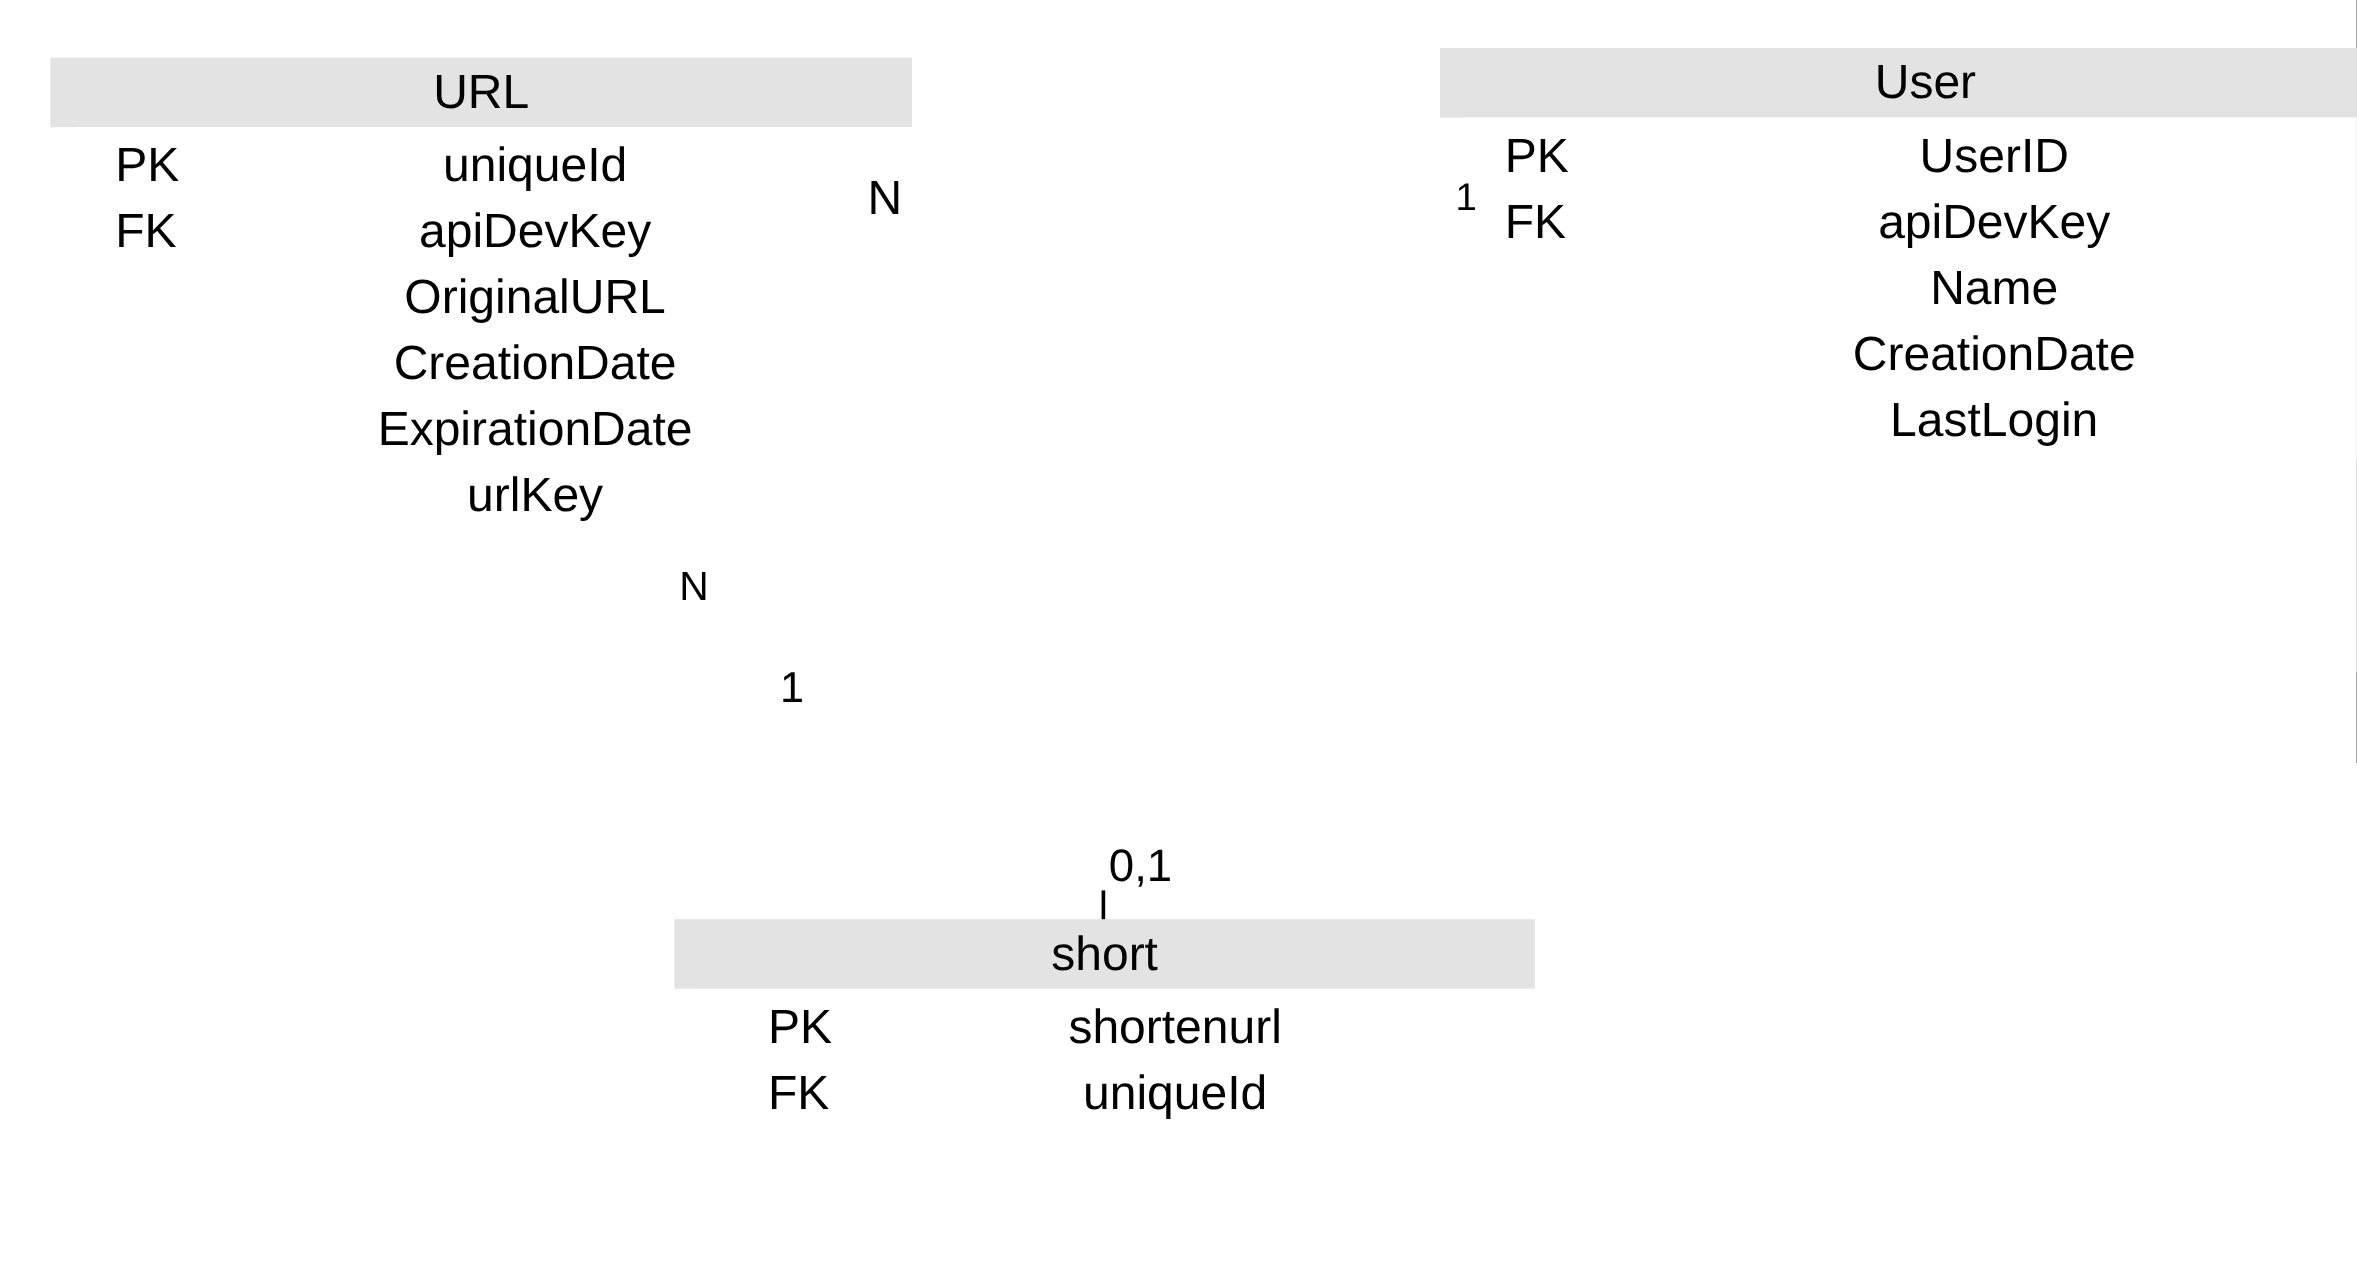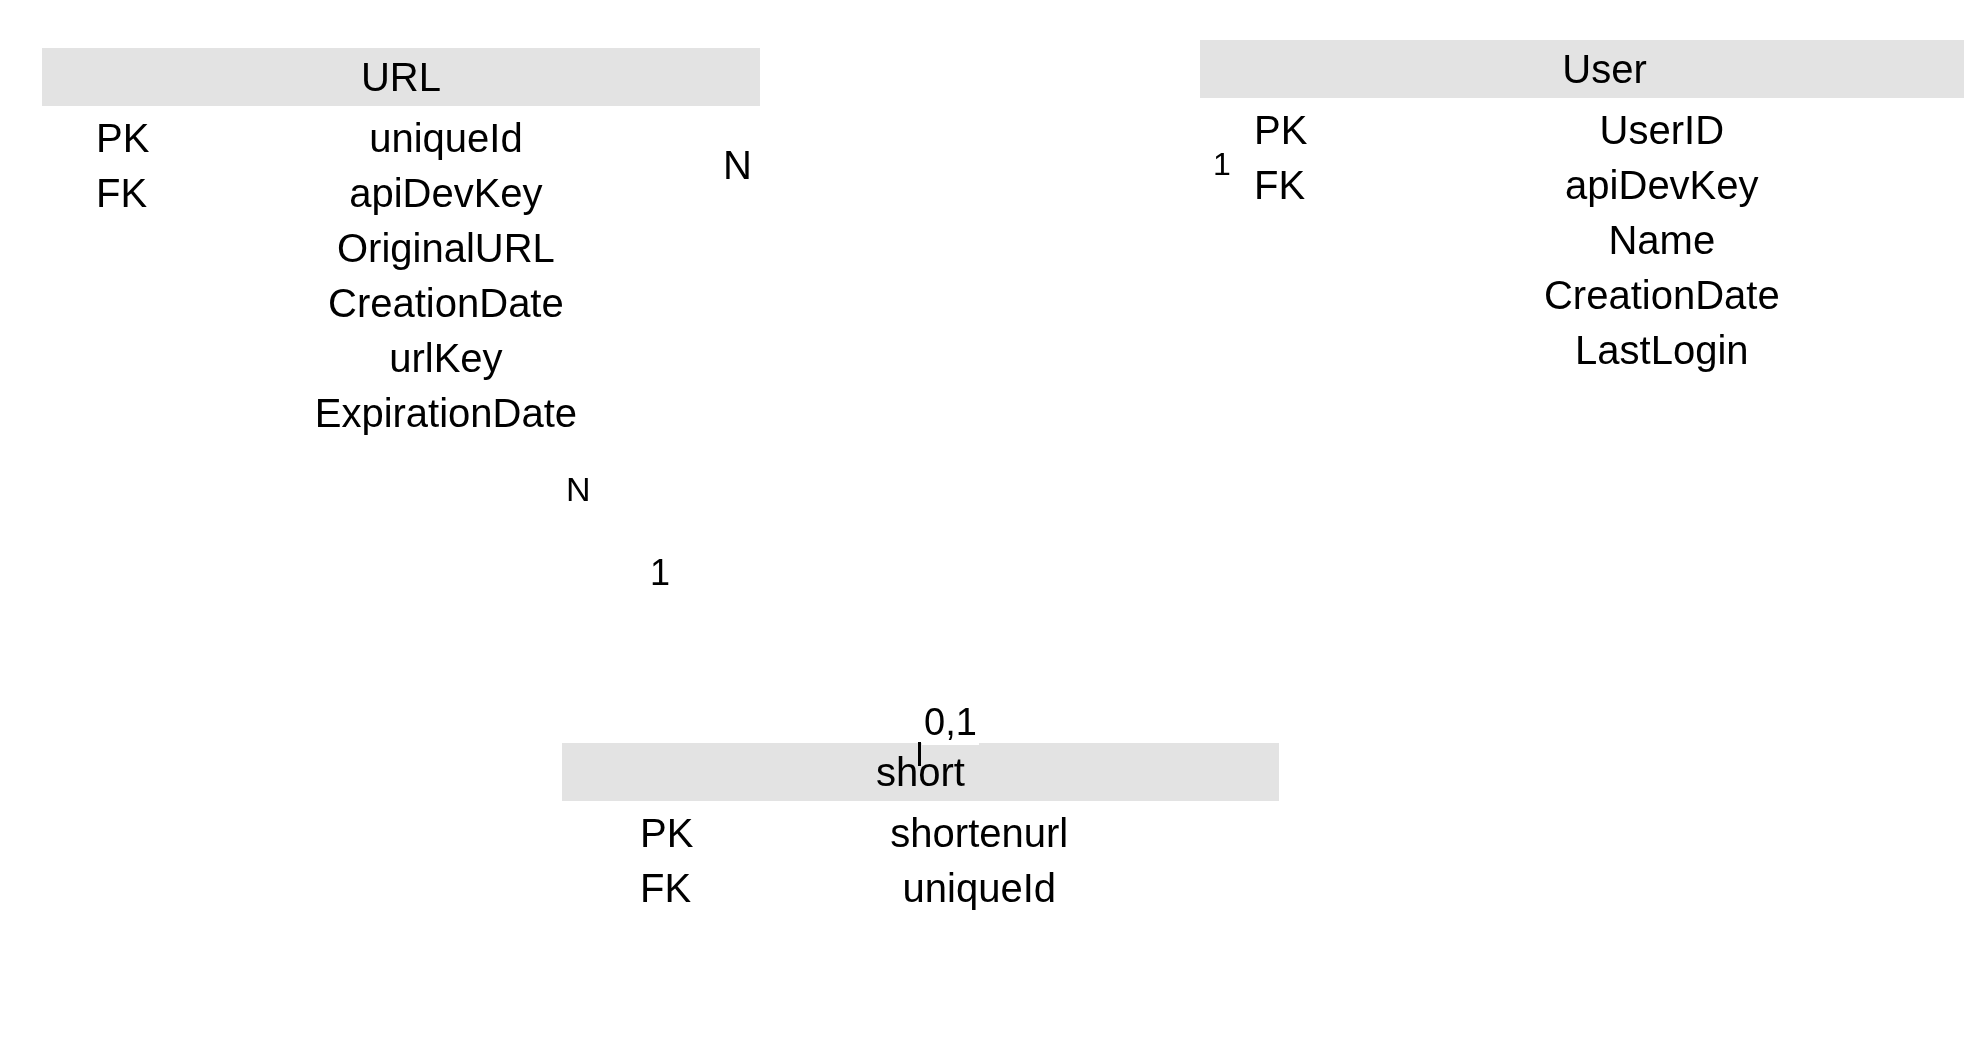--- a/index.html
+++ b/index.html
@@ -111,25 +111,25 @@
       <div class="attr-row">
         <span class="attr-key"></span>
         <span class="attr-name">OriginalURL</span>
       </div>
       <div class="attr-row">
         <span class="attr-key"></span>
         <span class="attr-name">CreationDate</span>
       </div>
       <div class="attr-row">
         <span class="attr-key"></span>
-        <span class="attr-name">urlKey</span>
+        <span class="attr-name">ExpirationDate</span>
       </div>
       <div class="attr-row">
         <span class="attr-key"></span>
-        <span class="attr-name">ExpirationDate</span>
+        <span class="attr-name">urlKey</span>
       </div>
     </div>
   </div>
 
   <div class="entity user" style="left:1200px; top:40px; width:809px; height:520px;">
     <div class="entity-header">User</div>
     <div class="entity-body">
       <div class="attr-row">
         <span class="attr-key">PK</span>
         <span class="attr-name">UserID</span>
@@ -146,21 +146,21 @@
         <span class="attr-key"></span>
         <span class="attr-name">CreationDate</span>
       </div>
       <div class="attr-row">
         <span class="attr-key"></span>
         <span class="attr-name">LastLogin</span>
       </div>
     </div>
   </div>
 
-  <div class="entity short" style="left:562px; top:743px; width:717px; height:240px;">
+  <div class="entity short" style="left:562px; top:766px; width:717px; height:240px;">
     <div class="entity-header">short</div>
     <div class="entity-body">
       <div class="attr-row">
         <span class="attr-key">PK</span>
         <span class="attr-name">shortenurl</span>
       </div>
       <div class="attr-row">
         <span class="attr-key">FK</span>
         <span class="attr-name">uniqueId</span>
       </div>

